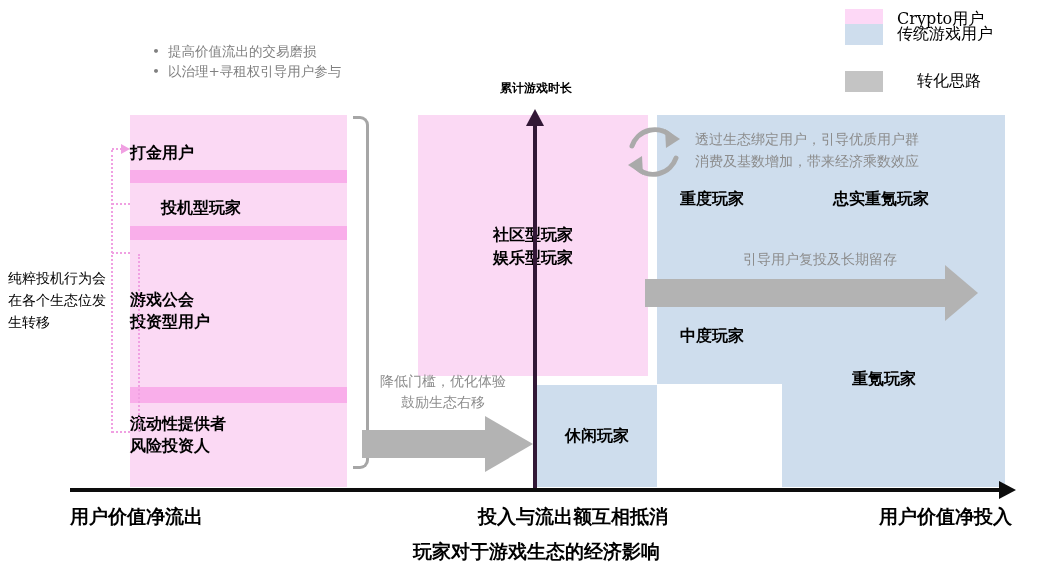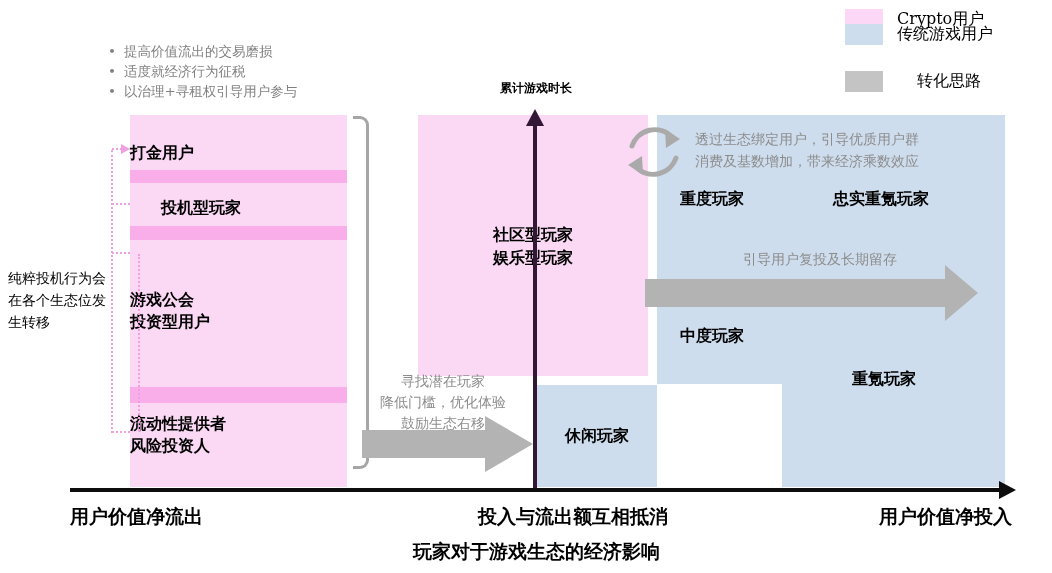--- a/index.html
+++ b/index.html
@@ -8,21 +8,21 @@
     font-family:"DejaVu Serif","Liberation Serif",serif; color:#000;
     overflow:hidden;
   }
   .abs{position:absolute;}
   
   .legend-row{position:absolute; left:845px; display:flex; align-items:center;}
   .legend-swatch{width:38px; height:21px; margin-right:14px; flex:0 0 auto;}
   .legend-label{font-size:16px; white-space:nowrap;}
   
   .bullets{left:108px; top:41px; width:250px; color:#808080; font-size:13.5px; line-height:20px;}
-  .bullet-line{white-space:nowrap;}
+  .bullet-line{white-space:nowrap;margin-left:44px;}
   .bullet-dot{display:inline-block; width:16px;}
   
   .crypto-col{left:130px; top:115px; width:217px; height:372px; background:#fbd9f4;}
   .pink-band{position:absolute; left:0; width:100%; background:#f9aeea;}
   .seg-label{position:absolute; left:0; width:100%; font-weight:bold; font-size:16px; line-height:22px; white-space:nowrap;}
   
   .dot-v{border-left:2px dotted #f0a0e2;}
   .dot-h{border-top:2px dotted #f0a0e2;}
   .dot-arrowhead{width:0; height:0; border-left:9px solid #f0a0e2; border-top:5px solid transparent; border-bottom:5px solid transparent;}
   
@@ -63,21 +63,20 @@
     <div class="legend-swatch" style="background:#cedded;"></div>
     <div class="legend-label">传统游戏用户</div>
   </div>
   <div class="legend-row" style="top:71px;gap:20px;">
     <div class="legend-swatch" style="background:#c4c4c4;"></div>
     <div class="legend-label">转化思路</div>
   </div>
 
   <div class="abs bullets">
     <div class="bullet-line"><span class="bullet-dot">•</span><span>提高价值流出的交易磨损</span></div>
-    <div class="bullet-line"><span class="bullet-dot">•</span><span>适度就经济行为征税</span></div>
     <div class="bullet-line"><span class="bullet-dot">•</span><span>以治理+寻租权引导用户参与</span></div>
   </div>
 
   <div class="abs crypto-col">
     <div class="pink-band" style="top:55px;  height:13px;"></div>
     <div class="pink-band" style="top:111px; height:14px;"></div>
     <div class="pink-band" style="top:272px; height:16px;"></div>
     <div class="seg-label" style="top:27px;">打金用户</div>
     <div class="seg-label" style="top:82px;padding-left:31px;">投机型玩家</div>
     <div class="seg-label" style="top:174px;">
@@ -140,21 +139,20 @@
   <div class="blue-label" style="left:680px; top:189px;">重度玩家</div>
   <div class="blue-label" style="left:833px; top:189px;">忠实重氪玩家</div>
   <div class="blue-label" style="left:680px; top:326px;">中度玩家</div>
   <div class="blue-label" style="left:852px; top:369px;">重氪玩家</div>
 
   <div class="abs gray-text" style="left:700px; top:248px; width:240px; text-align:center;">引导用户复投及长期留存</div>
   <div class="abs gray-arrow-body" style="left:645px; top:279px; width:300px; height:28px;"></div>
   <div class="abs gray-arrow-head" style="left:945px; top:265px; border-left:33px solid #b3b3b3; border-top:28px solid transparent; border-bottom:28px solid transparent;"></div>
 
   <div class="abs gray-text" style="left:358px; top:371px; width:170px; text-align:center; line-height:21px;">
-    <div>寻找潜在玩家</div>
     <div>降低门槛，优化体验</div>
     <div>鼓励生态右移</div>
   </div>
   <div class="abs gray-arrow-body" style="left:362px; top:430px; width:123px; height:28px;"></div>
   <div class="abs gray-arrow-head" style="left:485px; top:416px; border-left:48px solid #b3b3b3; border-top:28px solid transparent; border-bottom:28px solid transparent;"></div>
 
   <div class="abs x-axis-line"></div>
   <div class="abs x-axis-head"></div>
   <div class="abs x-label" style="left:70px;  top:504px;">用户价值净流出</div>
   <div class="abs x-label" style="left:478px; top:504px;">投入与流出额互相抵消</div>

